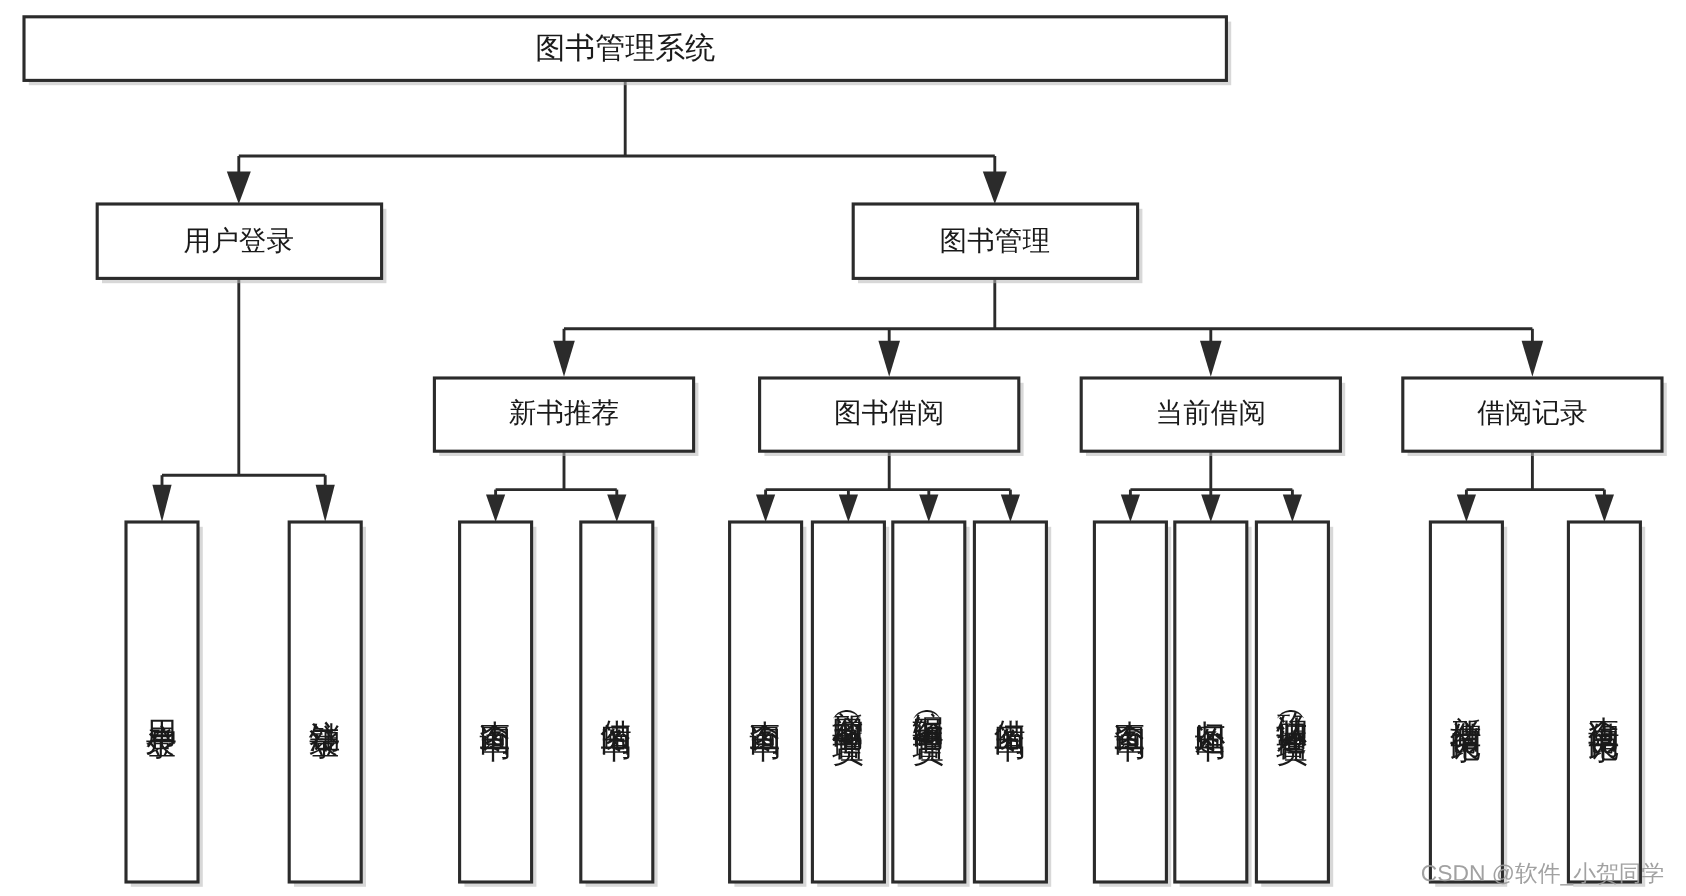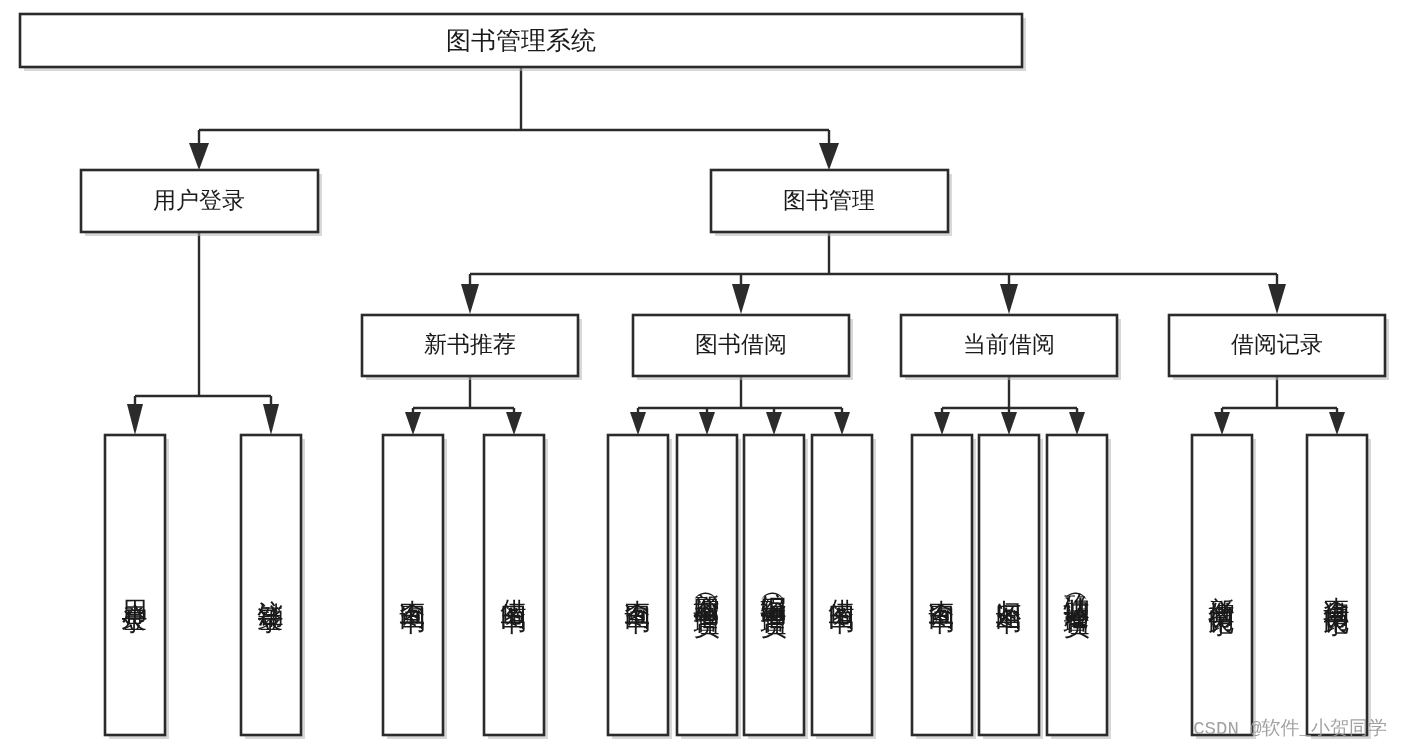--- a/index.html
+++ b/index.html
@@ -67,21 +67,21 @@
     width: 100%;
     height: 100%;
     display: flex;
     align-items: center;
     justify-content: center;
   }
   .watermark {
     position: absolute;
     right: 18px;
     bottom: 6px;
-    font-family: Liberation Mono, monospace;
+    font-family: Liberation Sans, sans-serif;
     font-size: 19px;
     color: #9a9a9a;
     opacity: 0.92;
     white-space: nowrap;
     pointer-events: none;
   }
 </style>
 </head>
 <body>
 

